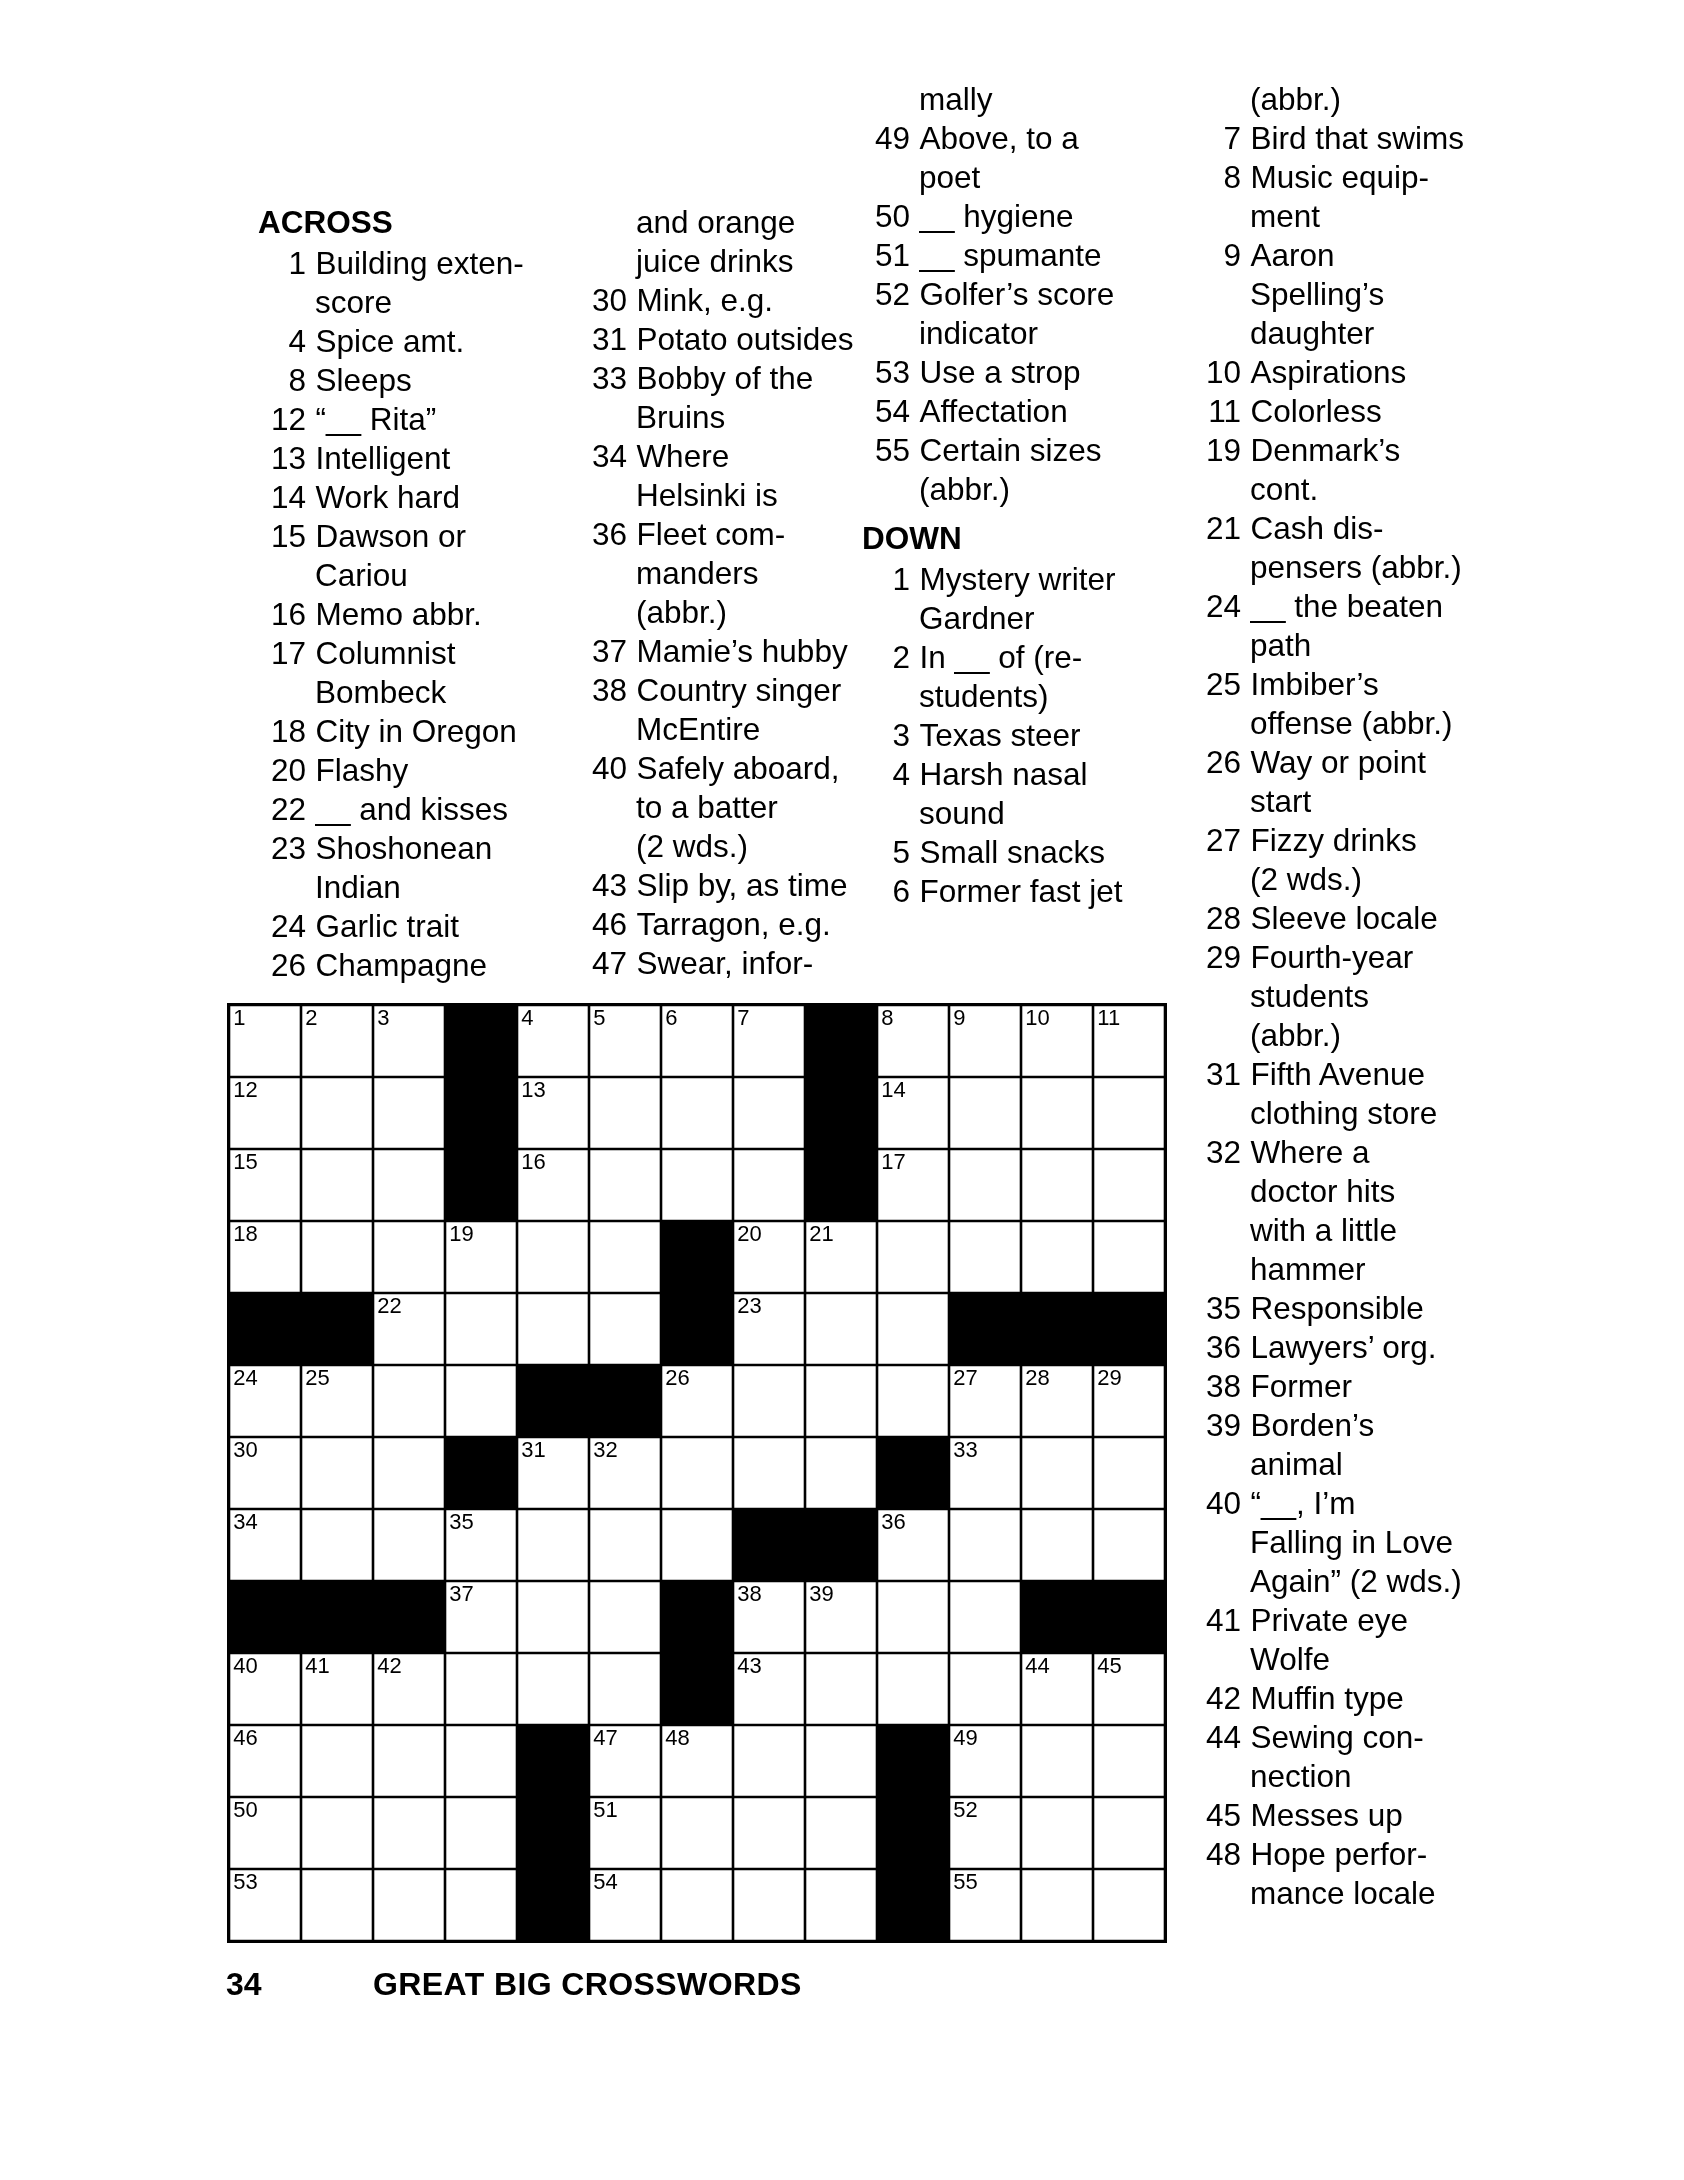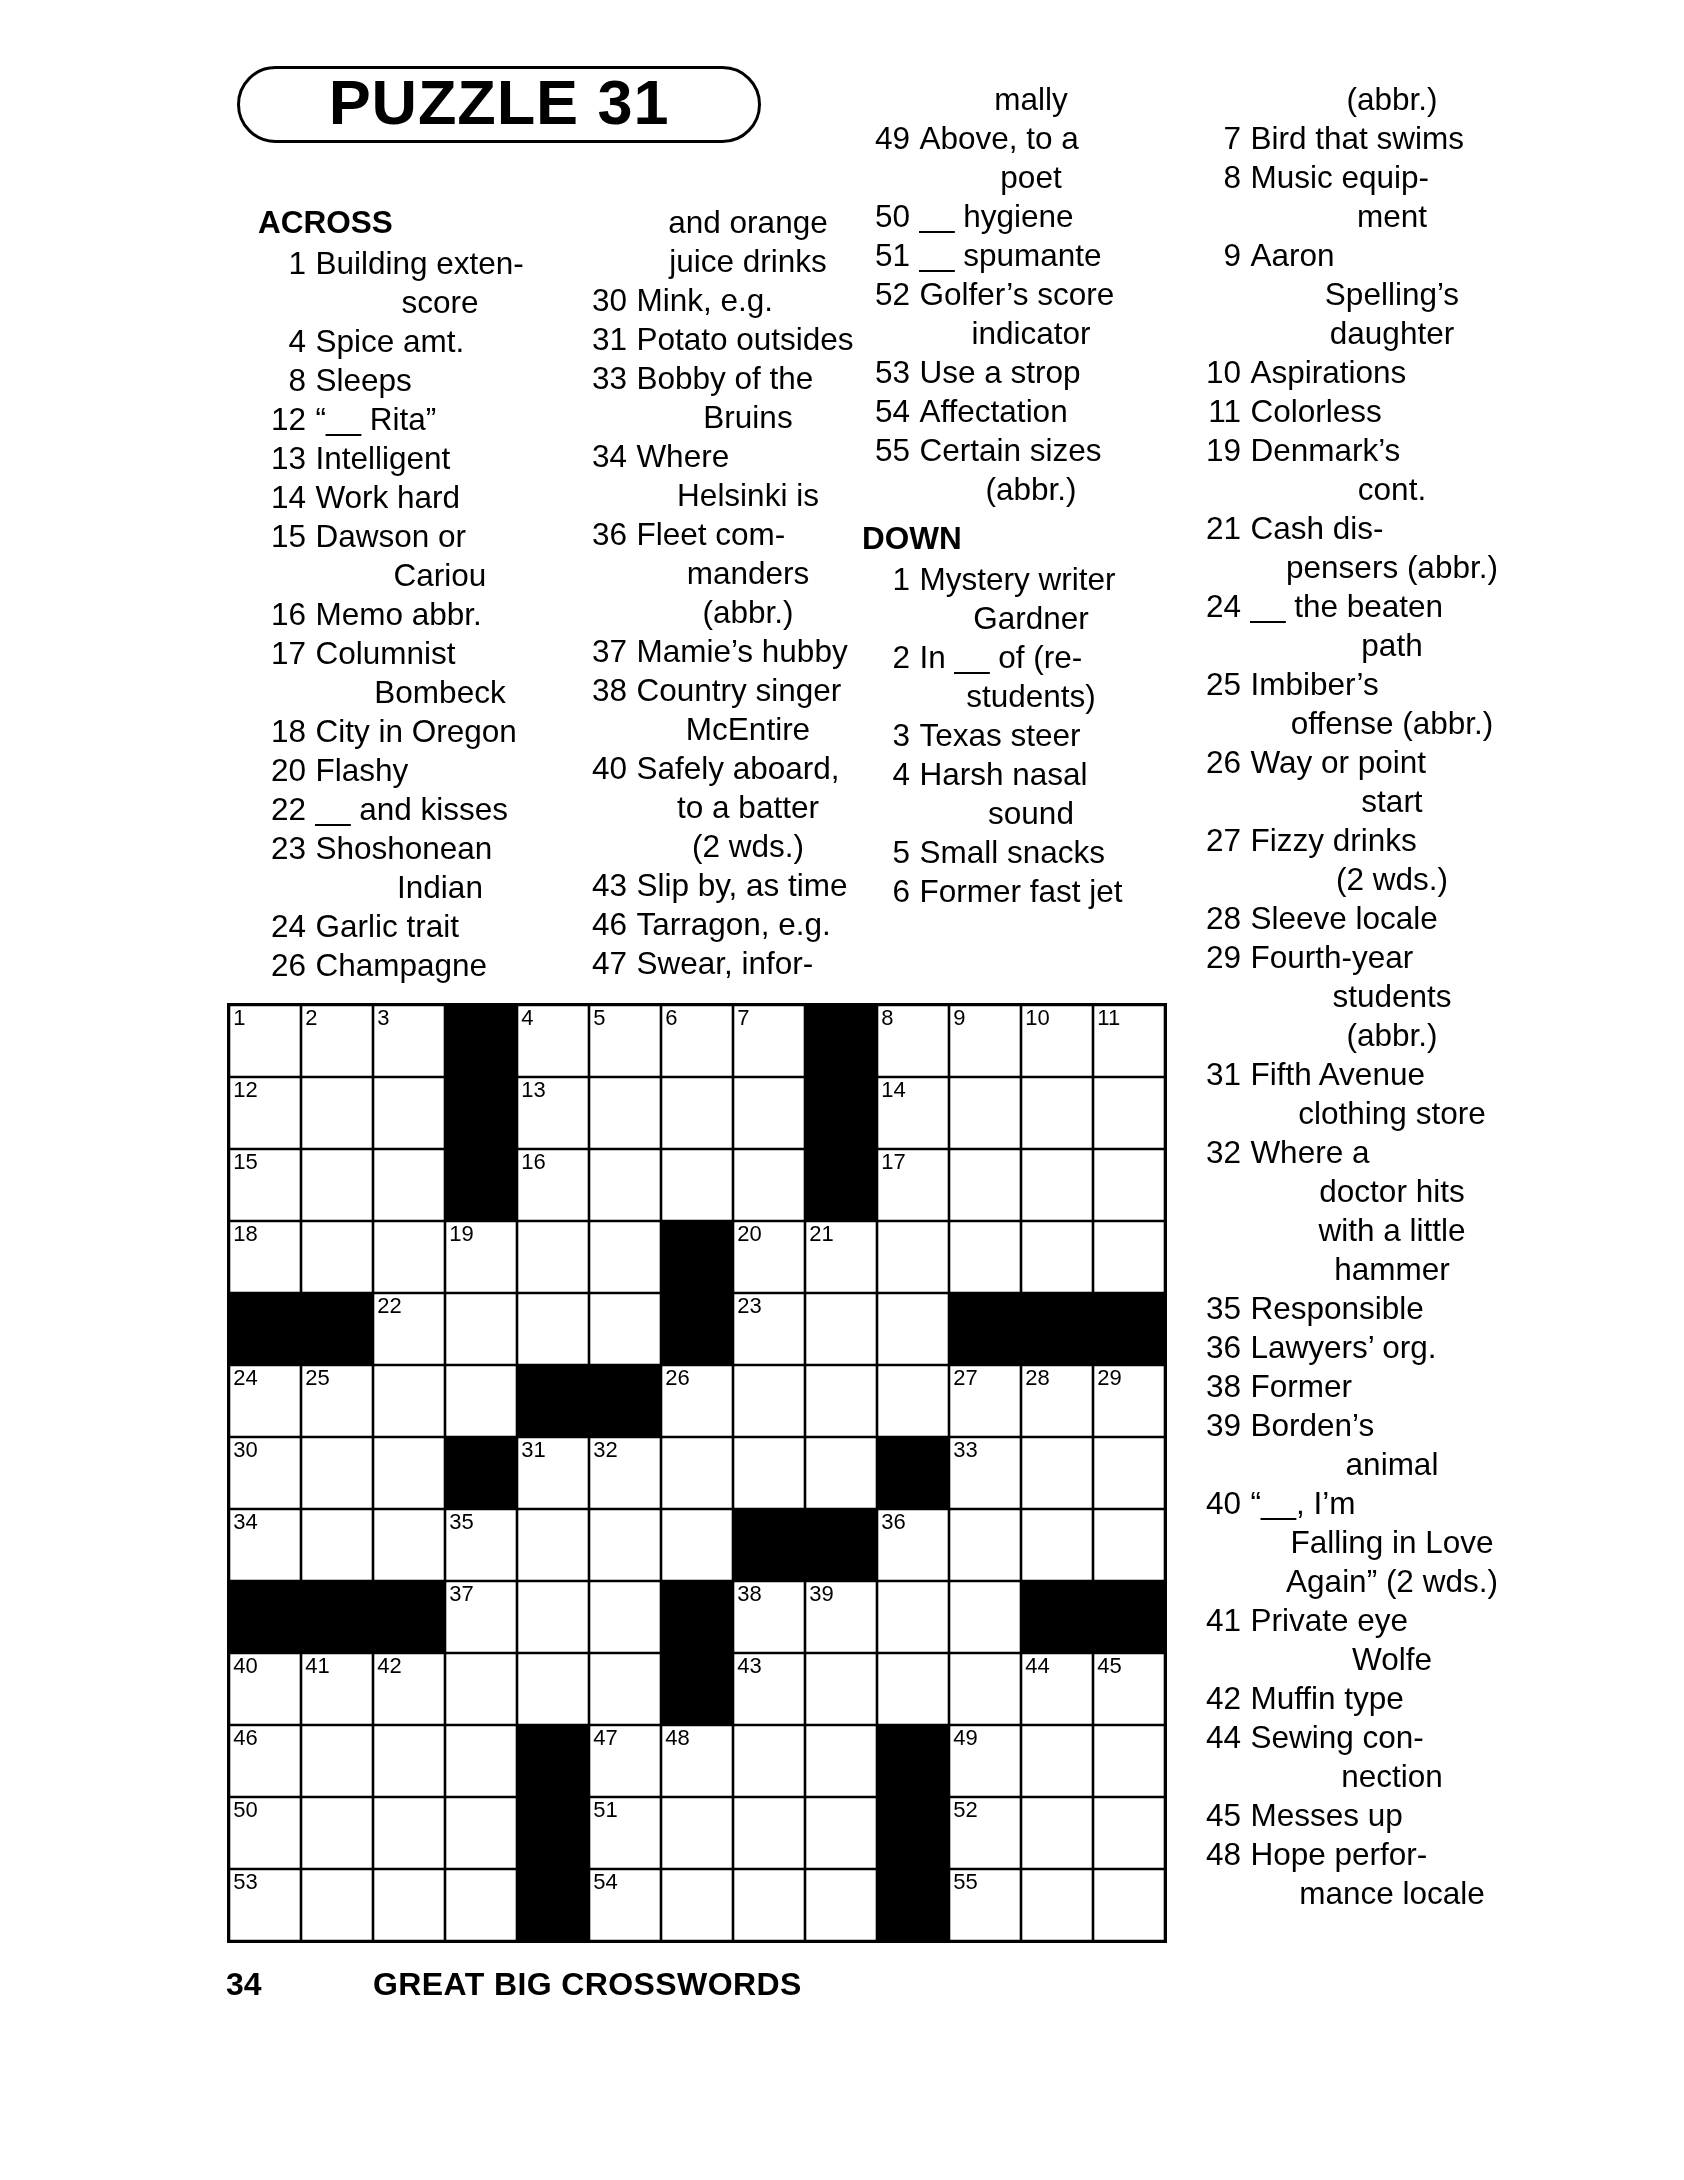--- a/index.html
+++ b/index.html
@@ -52,21 +52,21 @@
   }
   .clue .num{
     flex:0 0 auto;
     text-align:right;
     min-width:48px;
     padding-right:9.4px;
     white-space:nowrap;
   }
   .clue .txt{flex:1 1 auto;}
   
-  .cont{padding-left:57px;text-align:center;}
+  .cont{padding-left:57px;}
 
   
   .grid{
     position:absolute;
     left:227px;top:1003px;
     border:2.6px solid #000;
     display:grid;
     grid-template-columns:repeat(13, 72px);
     grid-auto-rows:72px;
     background:#000;
@@ -90,25 +90,20 @@
     font-size:32px;font-weight:bold;
   }
   .footer .pg{position:absolute;left:226px;top:0;}
   .footer .mag{position:absolute;left:373px;top:0;letter-spacing:0.4px;}
 </style>
 </head>
 <body>
 
 <div class="page">
 
-  <div class="title-wrap">
-    <div class="title-pill">
-      <span class="title-text">PUZZLE 31</span>
-    </div>
-  </div>
 
   <div class="col col-1">
     <div class="sechead">ACROSS</div>
     <div id="c1">
         <div class="clue">
           <span class="num">1</span>
           <span class="txt">Building exten-</span>
         </div>
         <div class="clue cont">
           <span class="txt">score</span>

